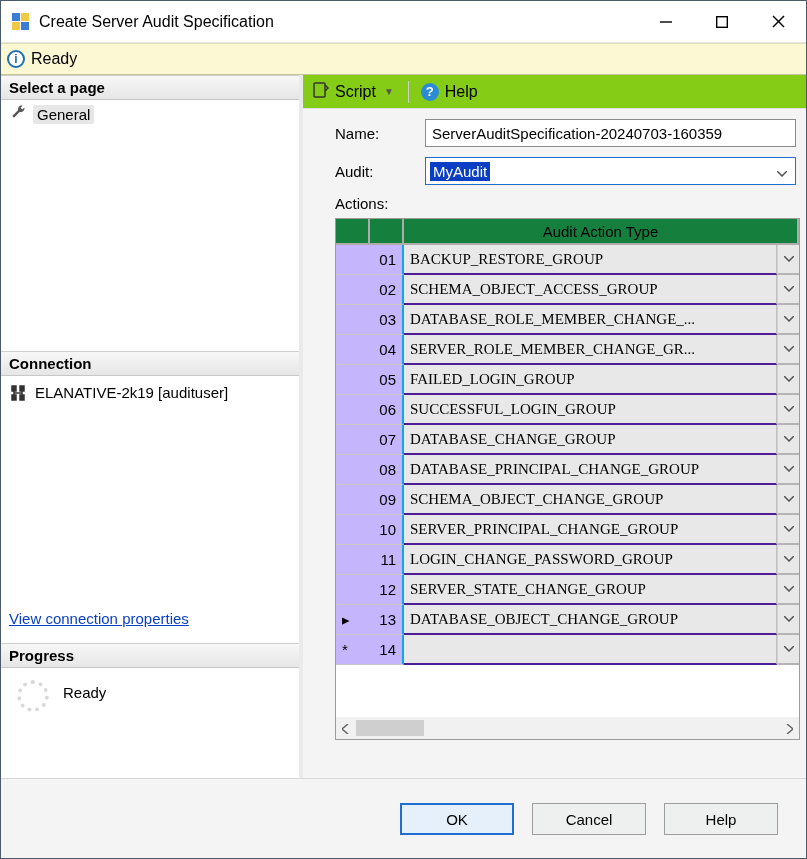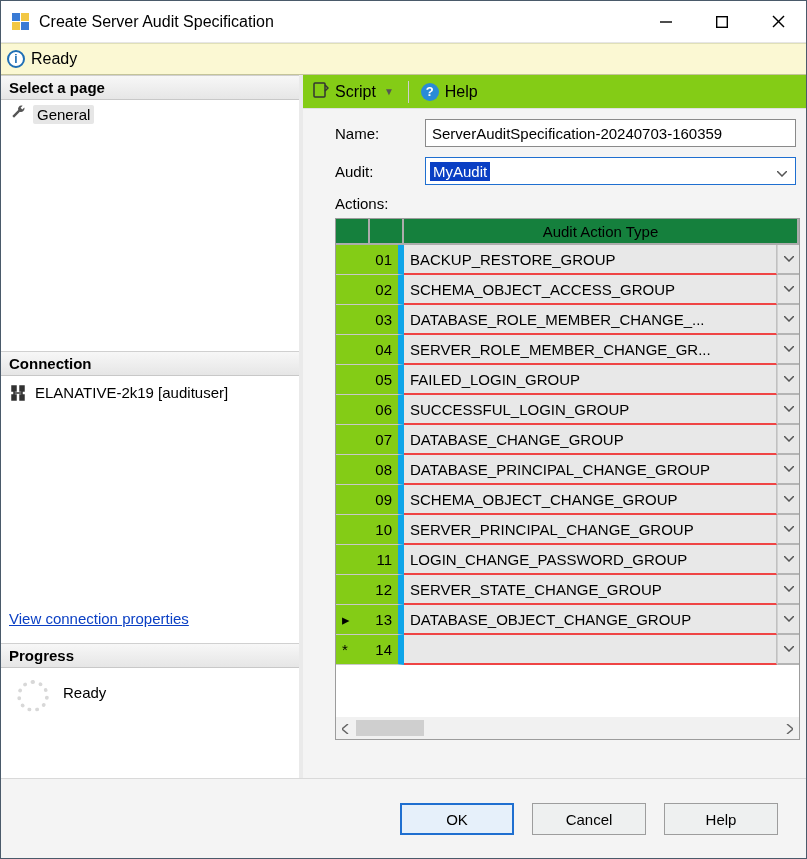--- a/index.html
+++ b/index.html
@@ -133,22 +133,22 @@
       display:flex; align-items:center; justify-content:center;
     }
     .hcell.rh { width:34px; height:26px; }
     .hcell.num { width:34px; height:26px; }
     .hcell.main { flex:1; height:26px; font-weight:normal; }
     .grid-row { display:flex; height:30px; }
     .gcell {
       display:flex; align-items:center;
       background:#e8e8e8;
     }
-    .gcell.rownum { width:34px; justify-content:center; background:#84cc16; border-right:6px solid #0ea5e9; border-bottom:1px solid #c8c8c8;}
-    .gcell.val { flex:1; padding-left:6px; border-bottom:2px solid #ef4444; border-right:1px solid #c0c0c0;}
+    .gcell.rownum { width:34px; justify-content:center; background:#c4b5fd; border-right:2px solid #0ea5e9; border-bottom:1px solid #c8c8c8;}
+    .gcell.val { flex:1; padding-left:6px; border-bottom:2px solid #4c1d95; border-right:1px solid #c0c0c0;font-family:Liberation Serif, serif;}
     .gcell.dd { width:22px; justify-content:center; border-bottom:2px solid #b4b4b4; border-left:1px solid #d0d0d0;}
     .gcell.dd svg { color:#555;}
     .grid-whitespace { height:52px; background:#fff;}
     .hscroll { height:22px; background:#f1f1f1; display:flex; align-items:center; }
     .hscroll .arrow { width:20px; text-align:center; color:#666;}
     .hscroll .thumb { width:68px; height:16px; background:#cfcfcf; margin-left:0;}
     .hscroll .track { flex:1; }
     
     .footer {
       height:80px;

